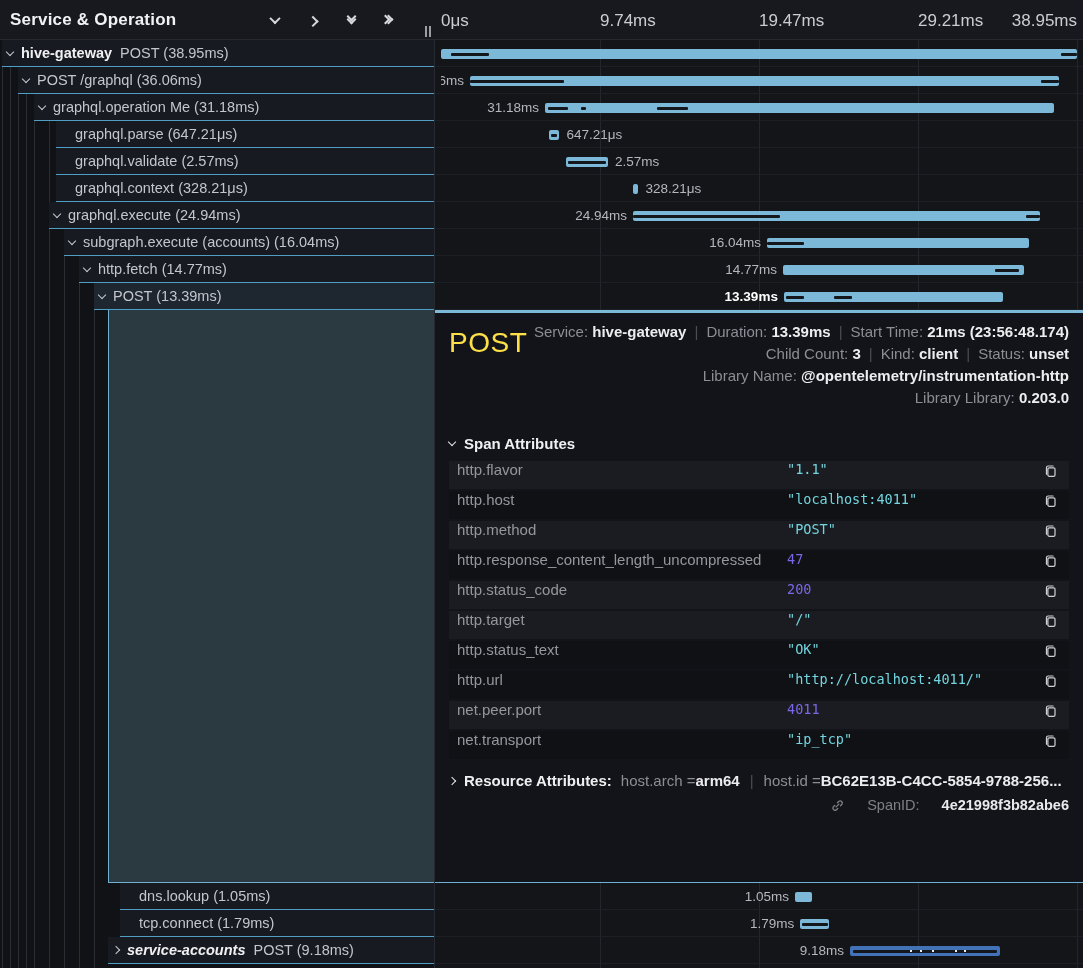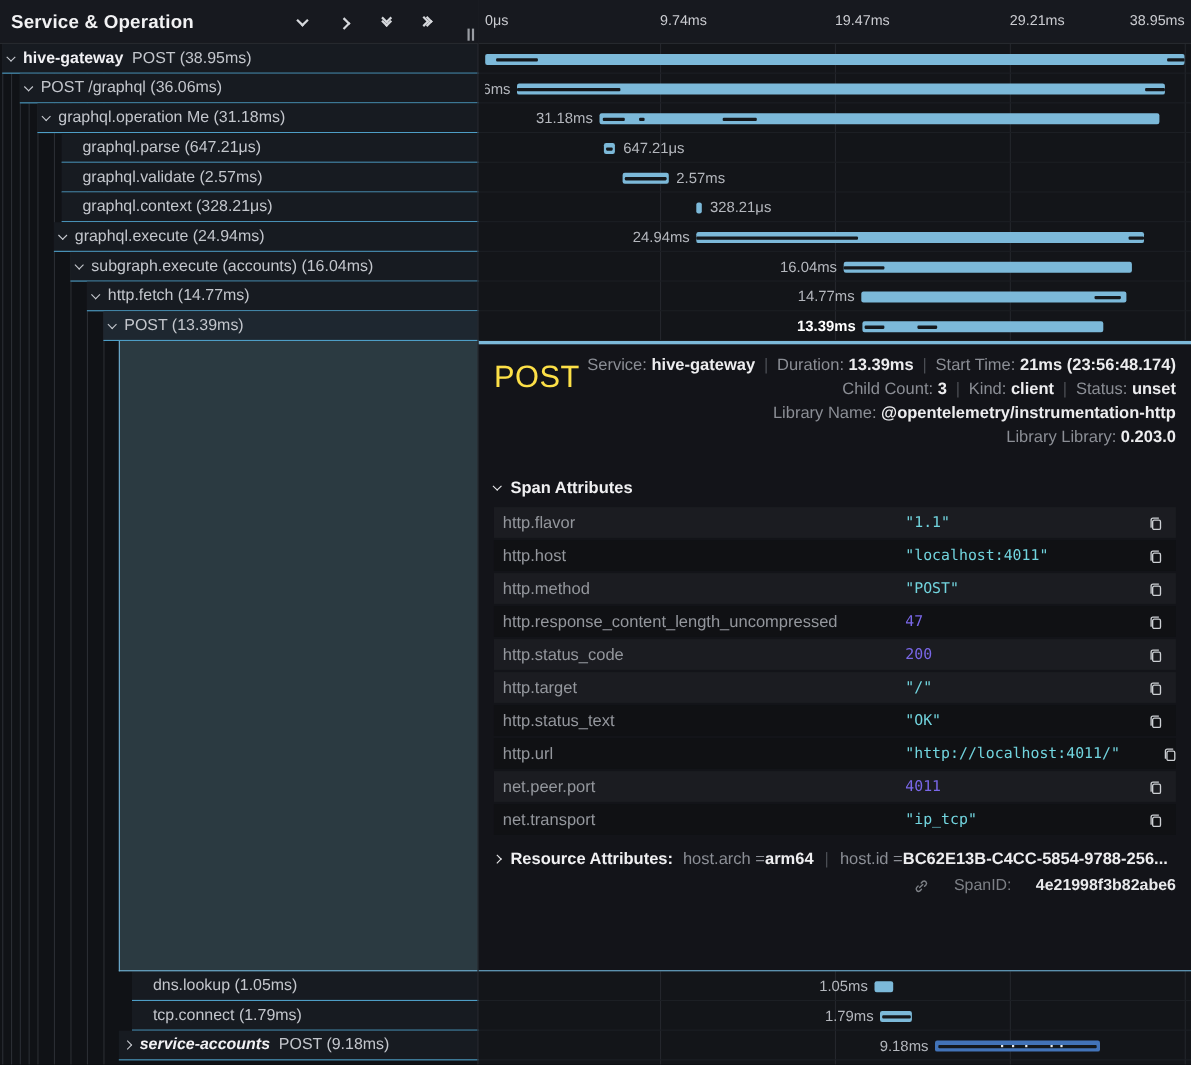--- a/index.html
+++ b/index.html
@@ -44,21 +44,21 @@
   .trow .opn { color:#c3c6cc; font-size:14.5px; }
   .trow.sel { background:#1e2730; }
   .detail-left {
     position:absolute; left:108px; top:310px; width:327px; height:573px;
     background:#2b3a41; border-left:1px solid #6fb1d4; border-bottom:1px solid #6fb1d4; z-index:3;
   }
   
   .right-panel { position:absolute; left:435px; top:0; width:648px; height:968px; background:#131519; }
   .divider { position:absolute; left:434px; top:0; width:1px; height:968px; background:#26292f; z-index:4; }
   .tl-header { position:absolute; left:0; top:0; width:648px; height:40px; background:#17191f; border-bottom:1px solid #26292e; z-index:2; }
-  .tick { position:absolute; top:11px; font-size:13px; color:#cbccd1; }
+  .tick { position:absolute; top:11px; font-size:17px; color:#cbccd1; }
   .gridlines i { position:absolute; top:0; width:1px; height:968px; background:#24262c; z-index:0; }
   .brow { position:absolute; left:0; width:648px; height:27px; border-bottom:1px solid #1c1f24; z-index:1; }
   .plot { position:absolute; left:6px; top:0; width:636px; height:27px; overflow:hidden; }
   .bar { position:absolute; top:9px; height:10px; background:#7cb9d9; border-radius:2px; }
   .bar .mark { position:absolute; top:3.5px; height:3px; background:#14181c; border-radius:1px; }
   .bar .dot { position:absolute; top:4px; width:2px; height:2px; background:#e8ecef; }
   .blabel { position:absolute; top:6px; font-size:13.5px; color:#b4b7bd; white-space:nowrap; }
   .blabel.sel { color:#ffffff; font-weight:bold; }
   
   .detail-panel {
@@ -69,21 +69,21 @@
   .dp-head { display:flex; }
   .dp-title { font-size:28px; color:#fde047; font-weight:500; padding-top:6px; letter-spacing:.5px; }
   .dp-meta { margin-left:auto; text-align:right; }
   .meta-line { font-size:15px; line-height:22px; color:#8b8e95; }
   .meta-line b { color:#ededef; }
   .meta-sep { color:#4a4d53; margin:0 8px; }
   .sec-head { margin-top:26px; display:flex; align-items:center; gap:9px; cursor:pointer; }
   .sec-head .chev { display:inline-block; width:6px; height:6px; border-right:1.5px solid #e8e8ea; border-bottom:1.5px solid #e8e8ea; transform:rotate(45deg); margin-top:-3px; }
   .sec-title { font-size:15px; font-weight:bold; color:#f0f0f2; }
   .attr-table { margin-top:9px; }
-  .attr-row { display:flex; align-items:center; height:28px; margin-bottom:2px; padding:0 10px 0 8px;gap:36px; }
+  .attr-row { display:flex; align-items:flex-start; height:28px; margin-bottom:2px; padding:0 10px 0 8px; }
   .attr-row.odd { background:#1b1c21; }
   .attr-row.even { background:#101114; }
   .attr-key { width:330px; flex:0 0 330px; font-size:15px; color:#94979d; overflow:hidden; white-space:nowrap; }
   .attr-val { flex:1; font-family:"DejaVu Sans Mono", monospace; font-size:13.5px; }
   .attr-val.string { color:#72d5df; }
   .attr-val.number { color:#7a67e8; }
   .copy-btn { flex:0 0 18px; height:18px; cursor:pointer; display:flex; align-items:center; justify-content:center; }
   .res-line { margin-top:13px; display:flex; align-items:center; gap:9px; font-size:15px; white-space:nowrap; overflow:hidden; }
   .res-line .chev { display:inline-block; width:6px; height:6px; border-right:1.5px solid #e8e8ea; border-bottom:1.5px solid #e8e8ea; transform:rotate(-45deg); }
   .res-title { font-weight:bold; color:#f0f0f2; }

